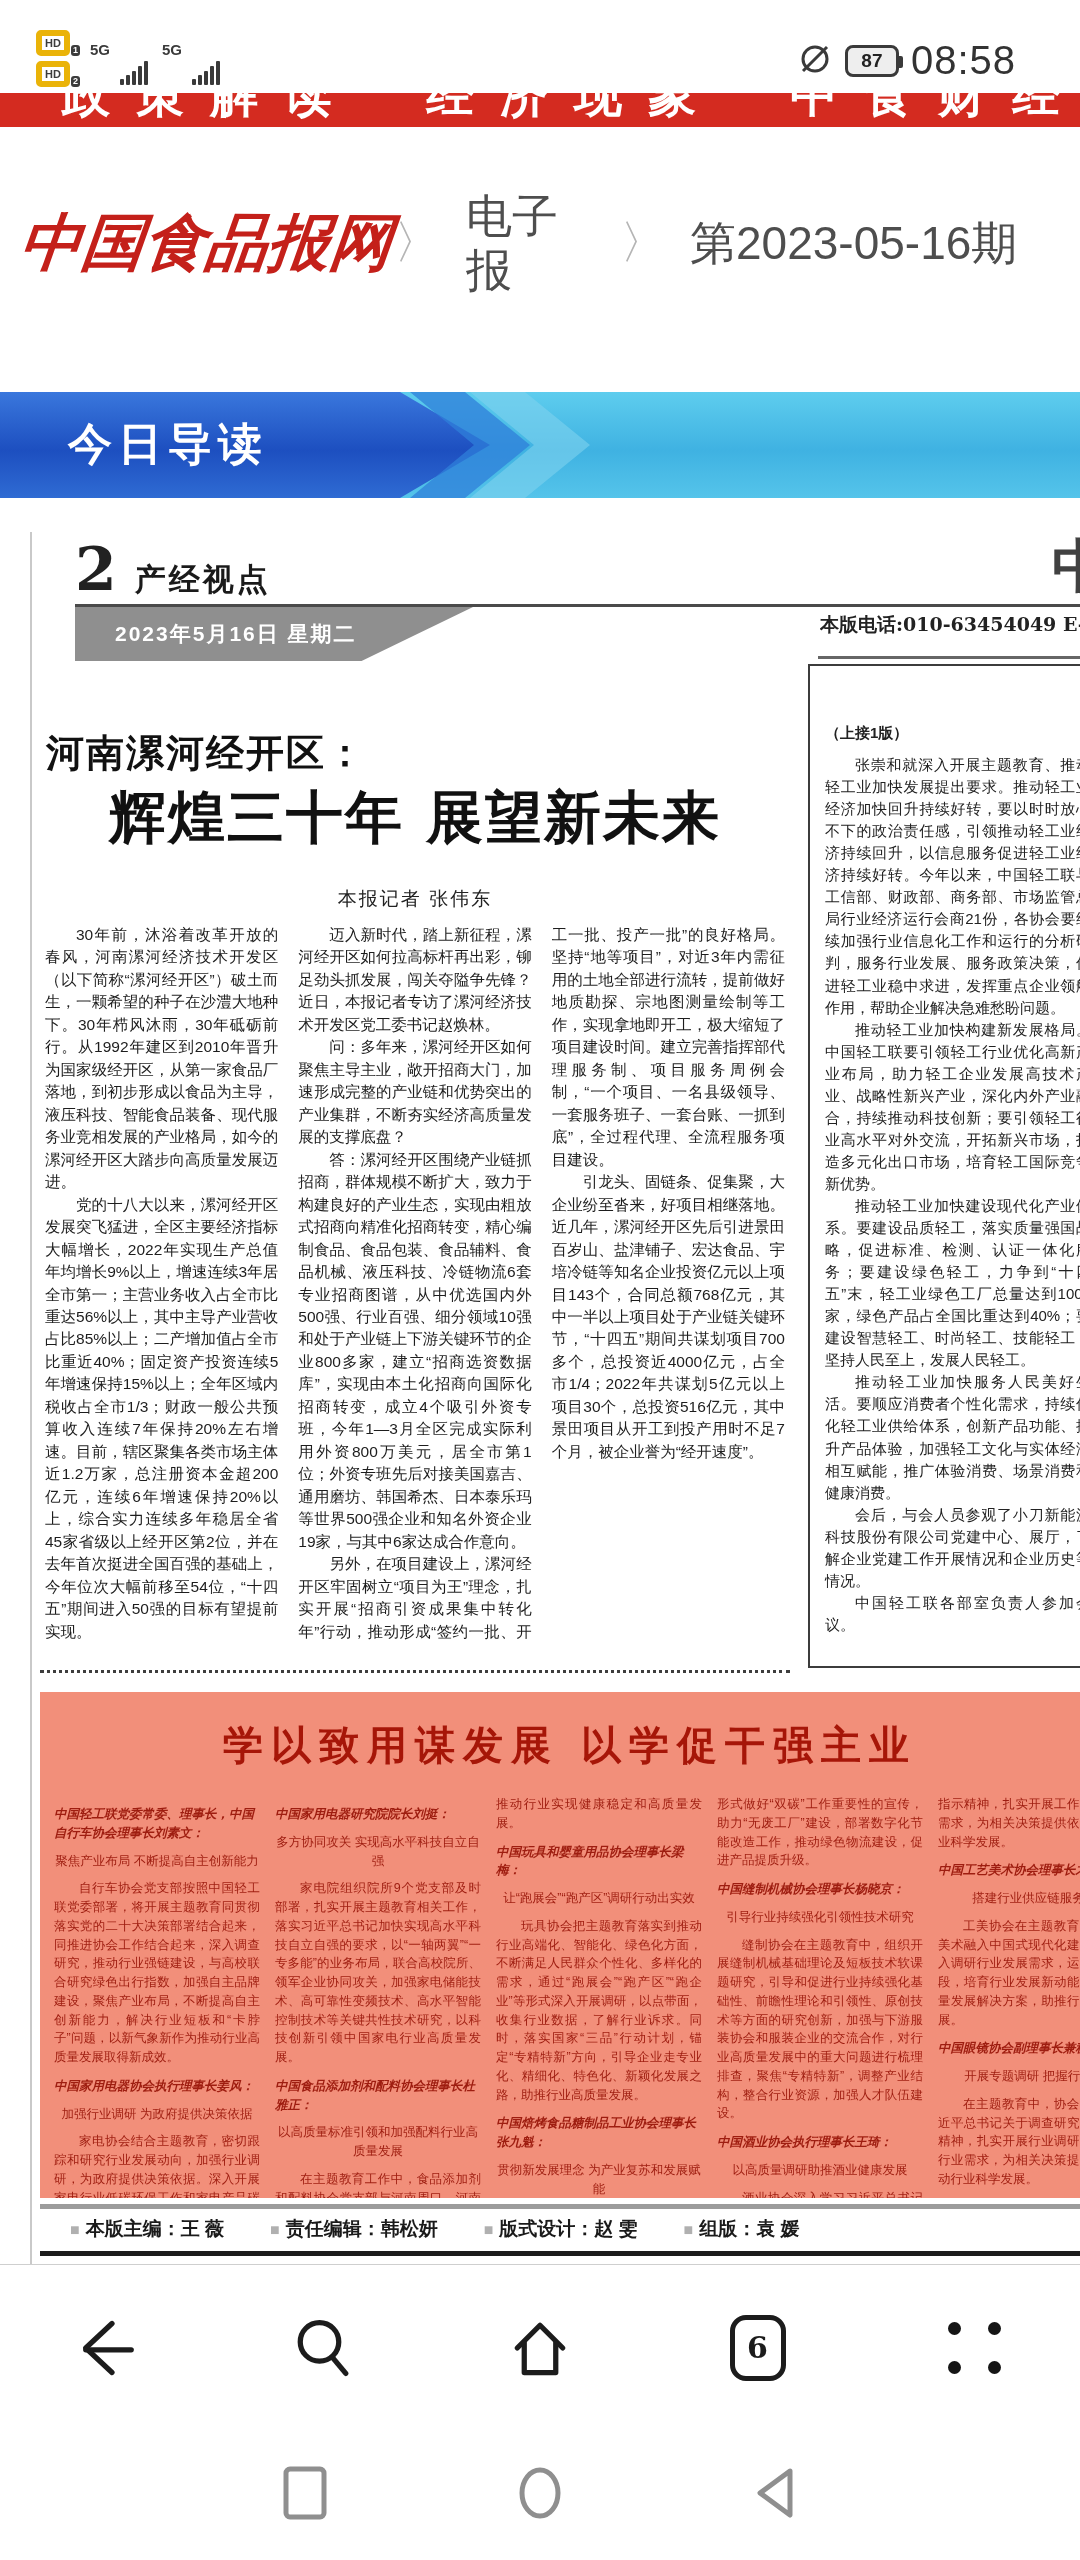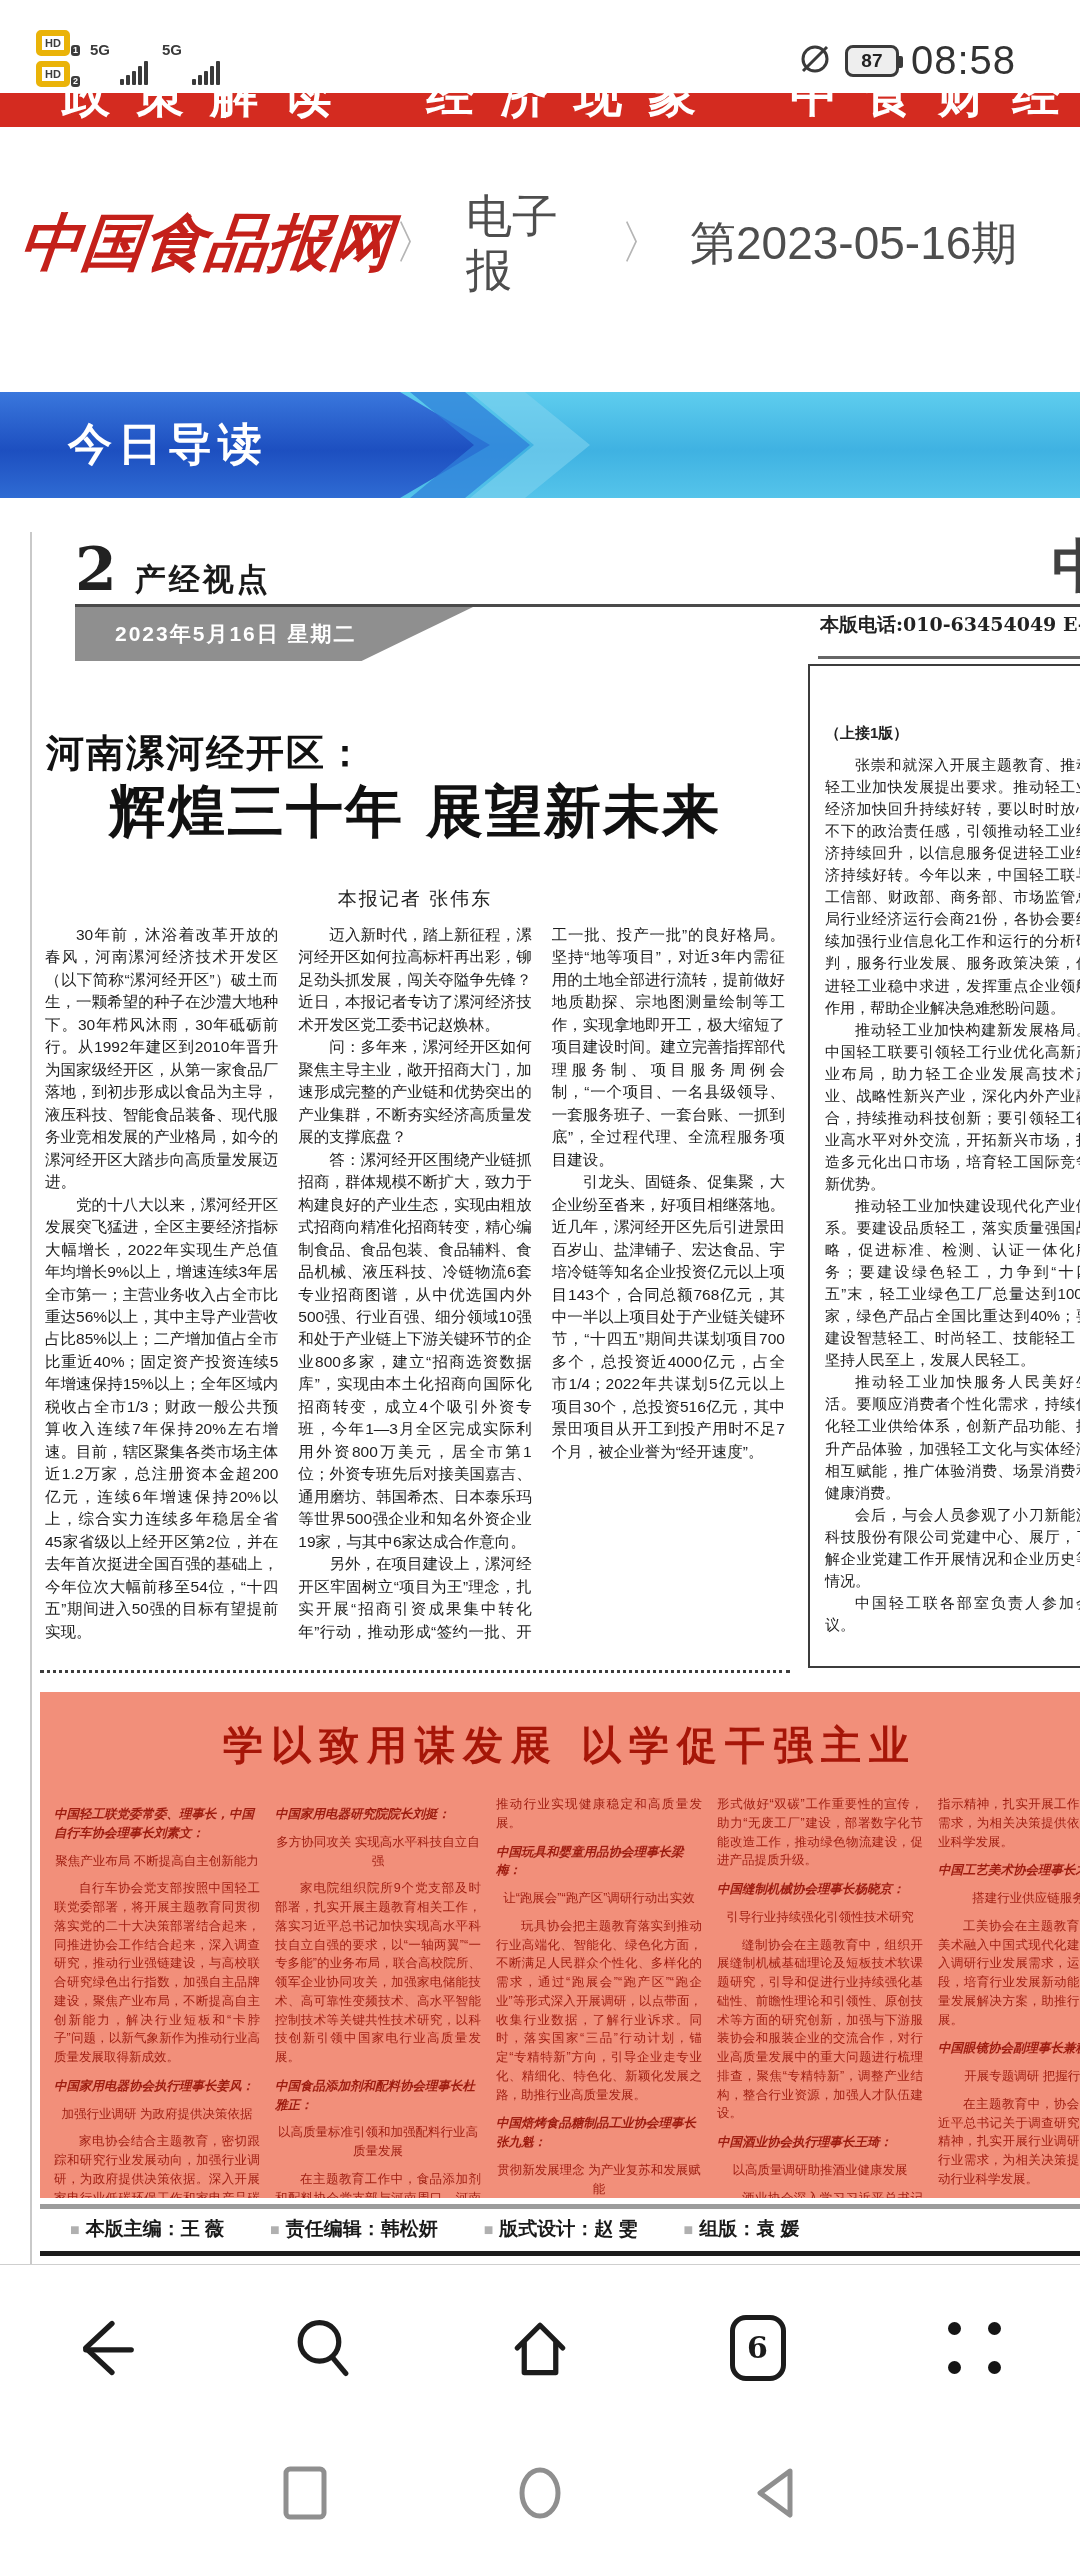--- a/index.html
+++ b/index.html
@@ -59,21 +59,21 @@
 
   .rule { position:absolute; left:75px; top:106px; width:1010px; height:3px; background:#4a4a4a; }
   .datebar { position:absolute; left:75px; top:109px; width:398px; height:54px; background:#8f8f8f;
              clip-path:polygon(0 0, 100% 0, 72% 100%, 0 100%); }
   .datebar span { display:block; padding-left:40px; line-height:54px; color:#fff; font-size:21px; font-weight:bold; letter-spacing:2px; }
   .contact { position:absolute; left:820px; top:114px; width:268px; height:38px; overflow:hidden; white-space:nowrap;
              font-family:"DejaVu Serif","Liberation Serif",serif; font-weight:bold; font-size:19px; color:#222; }
   .contact-line { position:absolute; left:818px; top:158px; width:270px; height:3px; background:#666; }
 
   .kicker { position:absolute; left:46px; top:230px; font-size:38px; font-weight:bold; color:#111; letter-spacing:2px; }
-  .headline { position:absolute; left:45px; top:276px; width:740px; text-align:center;
+  .headline { position:absolute; left:45px; top:282px; width:740px; text-align:center;
               font-family:"DejaVu Serif","Liberation Serif",serif; font-size:57px; font-weight:bold; color:#111; letter-spacing:2px; }
   .byline { position:absolute; left:45px; top:388px; width:740px; text-align:center; font-size:19px; color:#222; letter-spacing:2px; }
 
   .cols { position:absolute; left:45px; top:426px; width:740px; height:736px; overflow:hidden;
           column-count:3; column-gap:20px; column-fill:auto;
           font-size:15.5px; line-height:1.45; color:#1d1d1d; text-align:justify; }
   .cols p { text-indent:2em; }
 
   .dotline { position:absolute; left:40px; top:1172px; width:750px; border-top:3px dotted #3d3d3d; }
 

